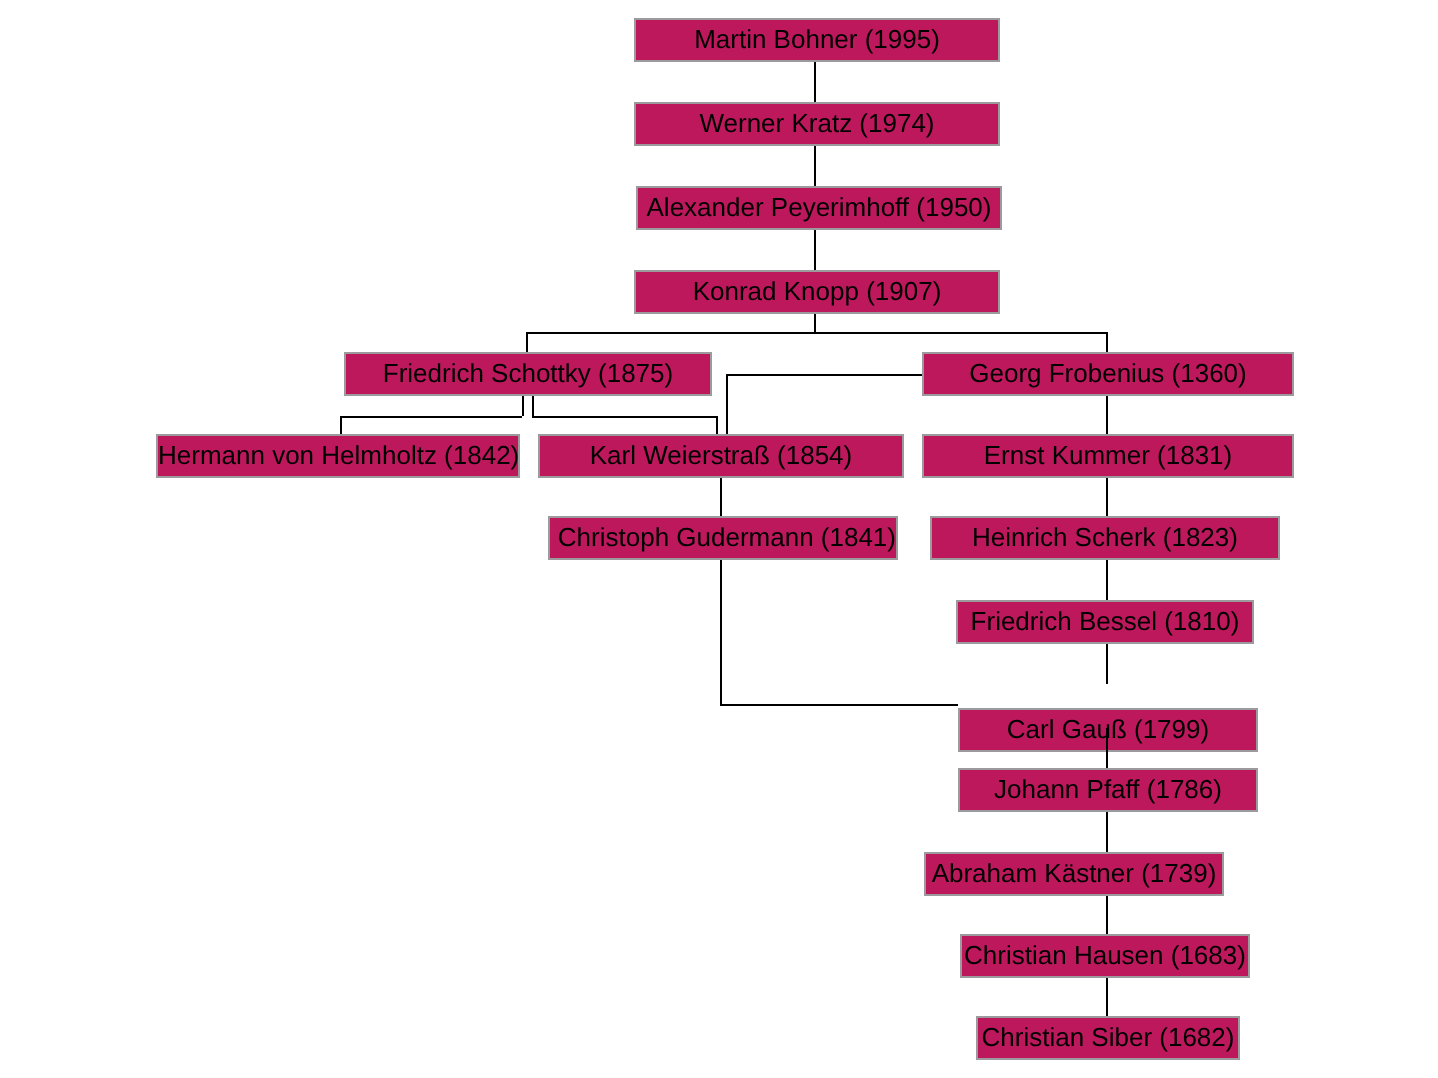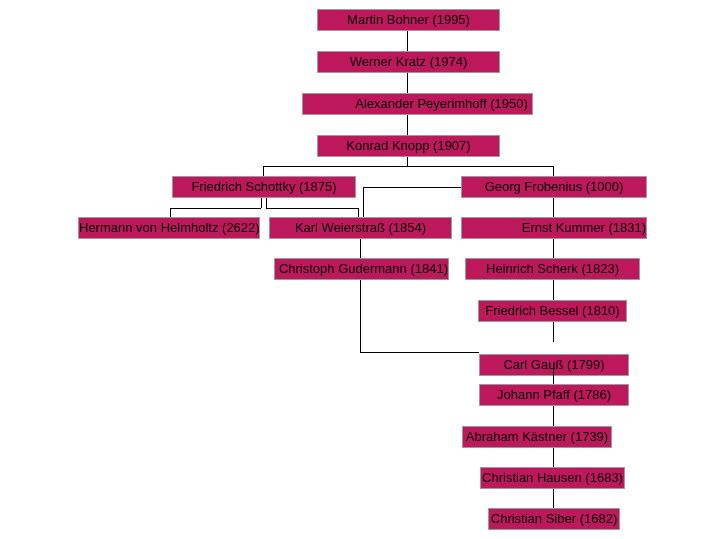--- a/index.html
+++ b/index.html
@@ -17,27 +17,27 @@
   .v{width:1px;}
   .h{height:1px;}
 </style>
 </head>
 <body>
 
 <div id="canvas">
 
   <div class="node" style="left:317px;top:9px;width:181px;">Martin Bohner (1995)</div>
   <div class="node" style="left:317px;top:51px;width:181px;">Werner Kratz (1974)</div>
-  <div class="node" style="left:302px;top:93px;width:181px;padding-left:48px;">Alexander Peyerimhoff (1950)</div>
+  <div class="node" style="left:318px;top:93px;width:181px;">Alexander Peyerimhoff (1950)</div>
   <div class="node" style="left:317px;top:135px;width:181px;">Konrad Knopp (1907)</div>
   <div class="node" style="left:172px;top:176px;width:182px;">Friedrich Schottky (1875)</div>
-  <div class="node" style="left:461px;top:176px;width:184px;">Georg Frobenius (1000)</div>
-  <div class="node" style="left:78px;top:217px;width:180px;">Hermann von Helmholtz (2622)</div>
+  <div class="node" style="left:461px;top:176px;width:184px;">Georg Frobenius (1360)</div>
+  <div class="node" style="left:78px;top:217px;width:180px;">Hermann von Helmholtz (1842)</div>
   <div class="node" style="left:269px;top:217px;width:181px;">Karl Weierstraß (1854)</div>
-  <div class="node" style="left:461px;top:217px;width:184px;text-align:right;">Ernst Kummer (1831)</div>
+  <div class="node" style="left:461px;top:217px;width:184px;">Ernst Kummer (1831)</div>
   <div class="node" style="left:274px;top:258px;width:173px;text-align:right;">Christoph Gudermann (1841)</div>
   <div class="node" style="left:465px;top:258px;width:173px;">Heinrich Scherk (1823)</div>
   <div class="node" style="left:478px;top:300px;width:147px;">Friedrich Bessel (1810)</div>
   <div class="node" style="left:479px;top:342px;width:148px;margin-top:12px;">Carl Gauß (1799)</div>
   <div class="node" style="left:479px;top:384px;width:148px;">Johann Pfaff (1786)</div>
   <div class="node" style="left:462px;top:426px;width:148px;">Abraham Kästner (1739)</div>
   <div class="node" style="left:480px;top:467px;width:143px;">Christian Hausen (1683)</div>
   <div class="node" style="left:488px;top:508px;width:130px;">Christian Siber (1682)</div>
 
   <div class="ln v" style="left:407px;top:31px;height:20px;"></div>

